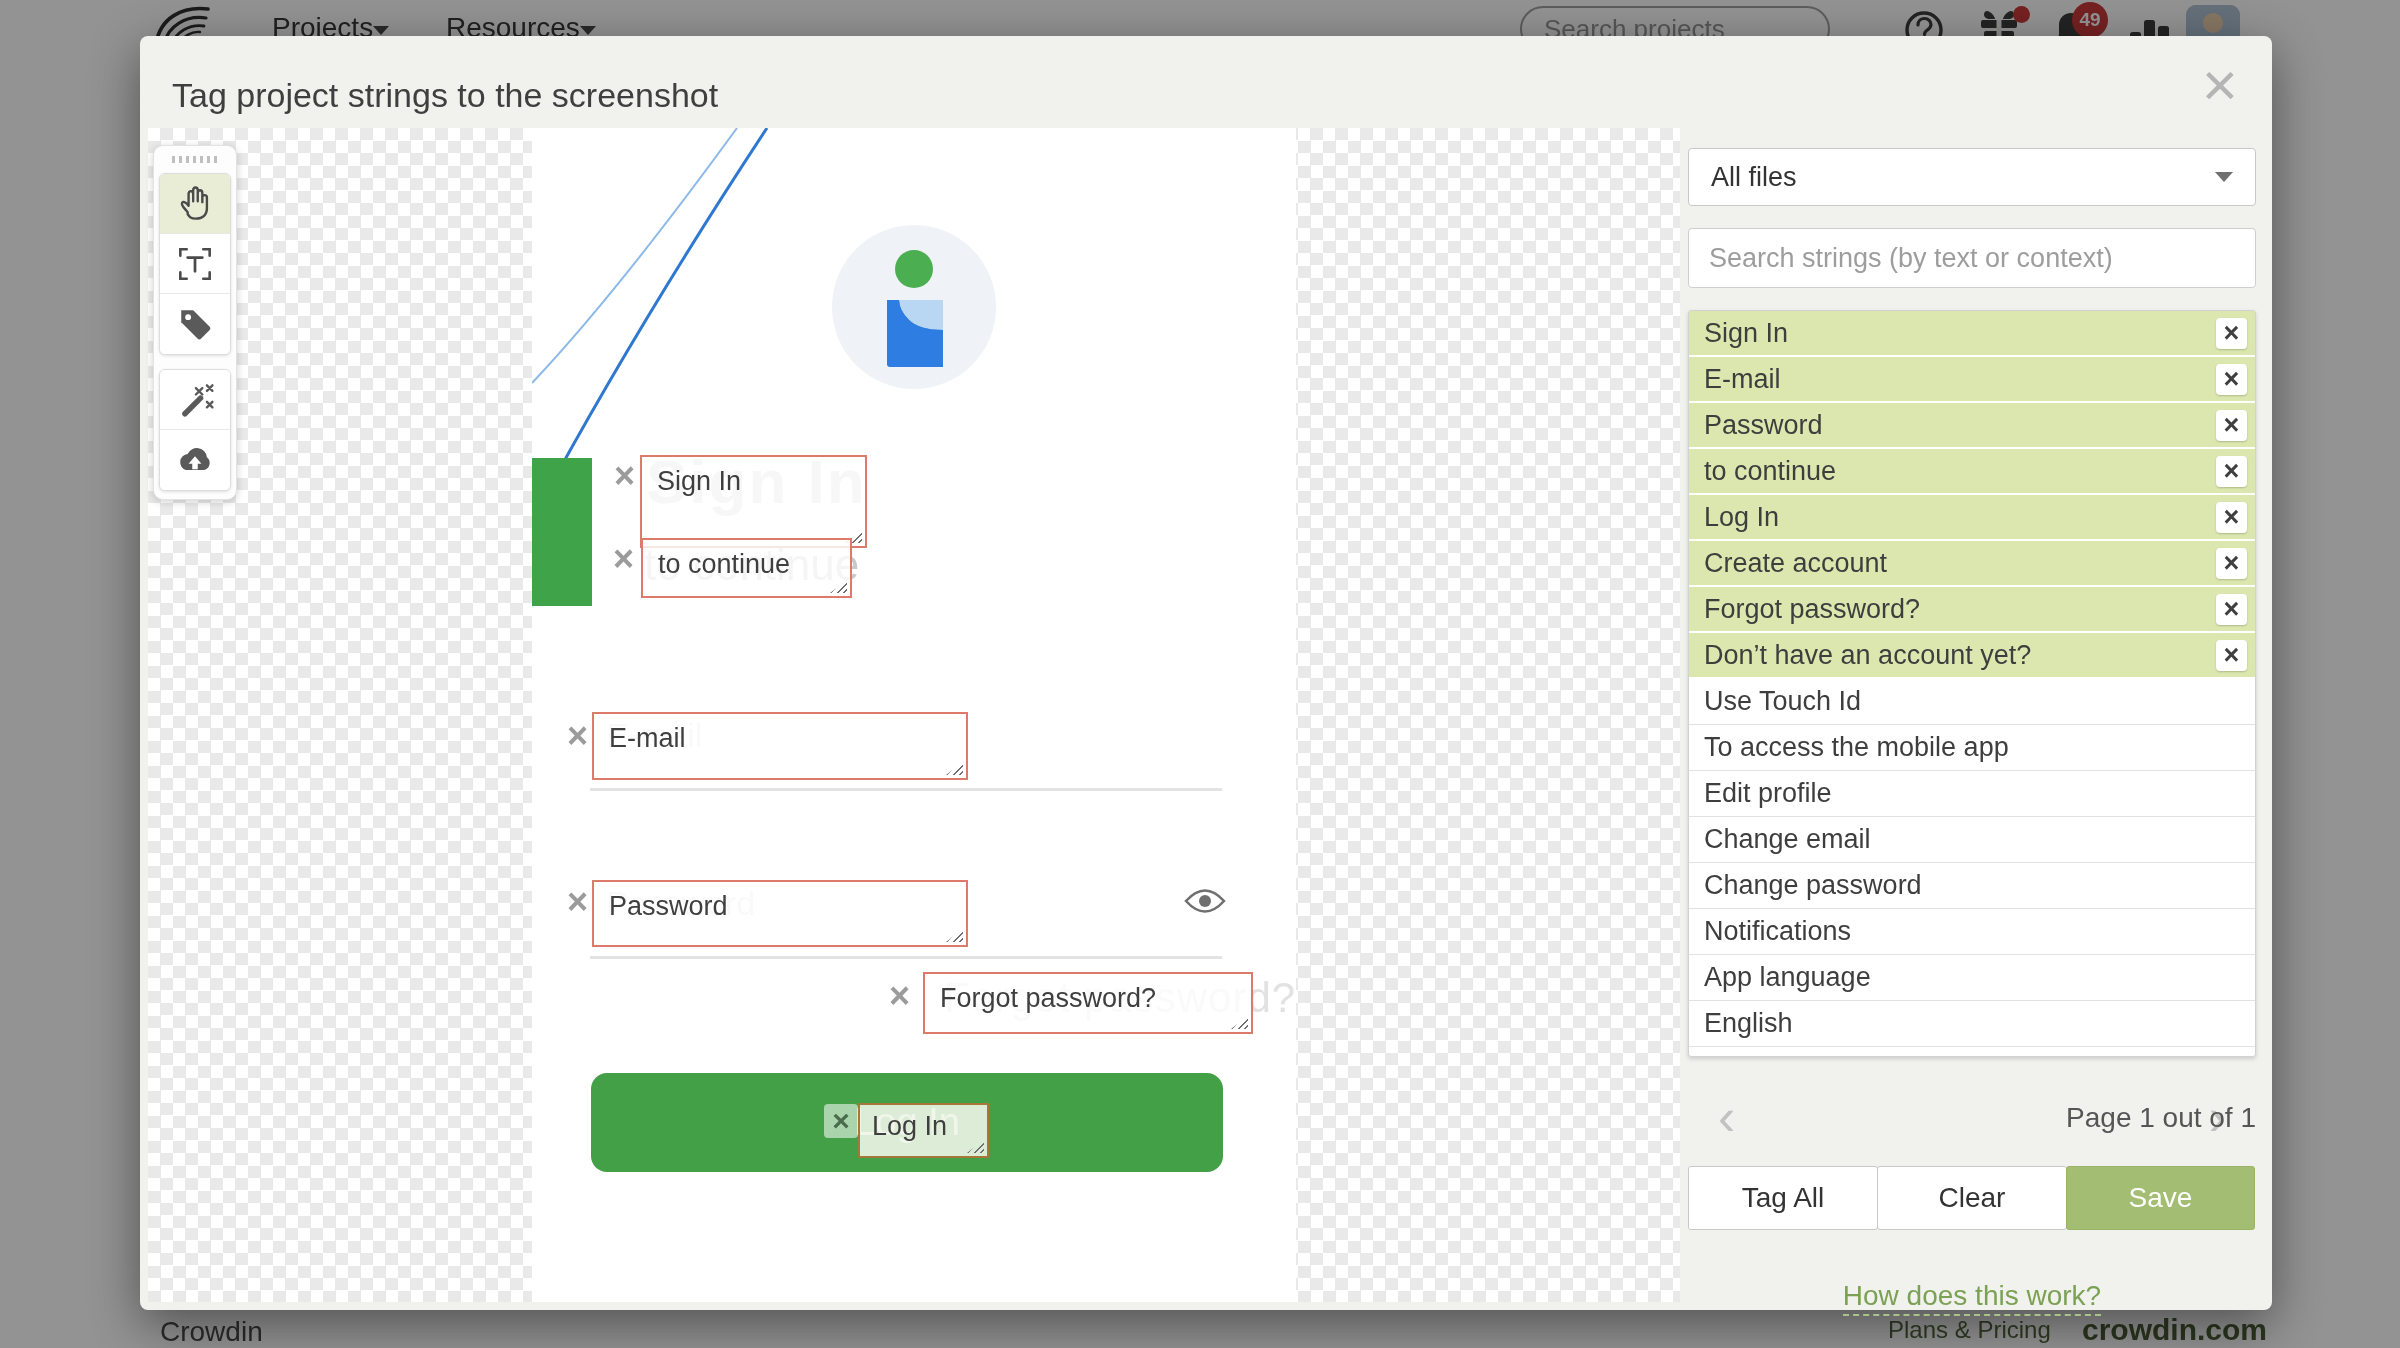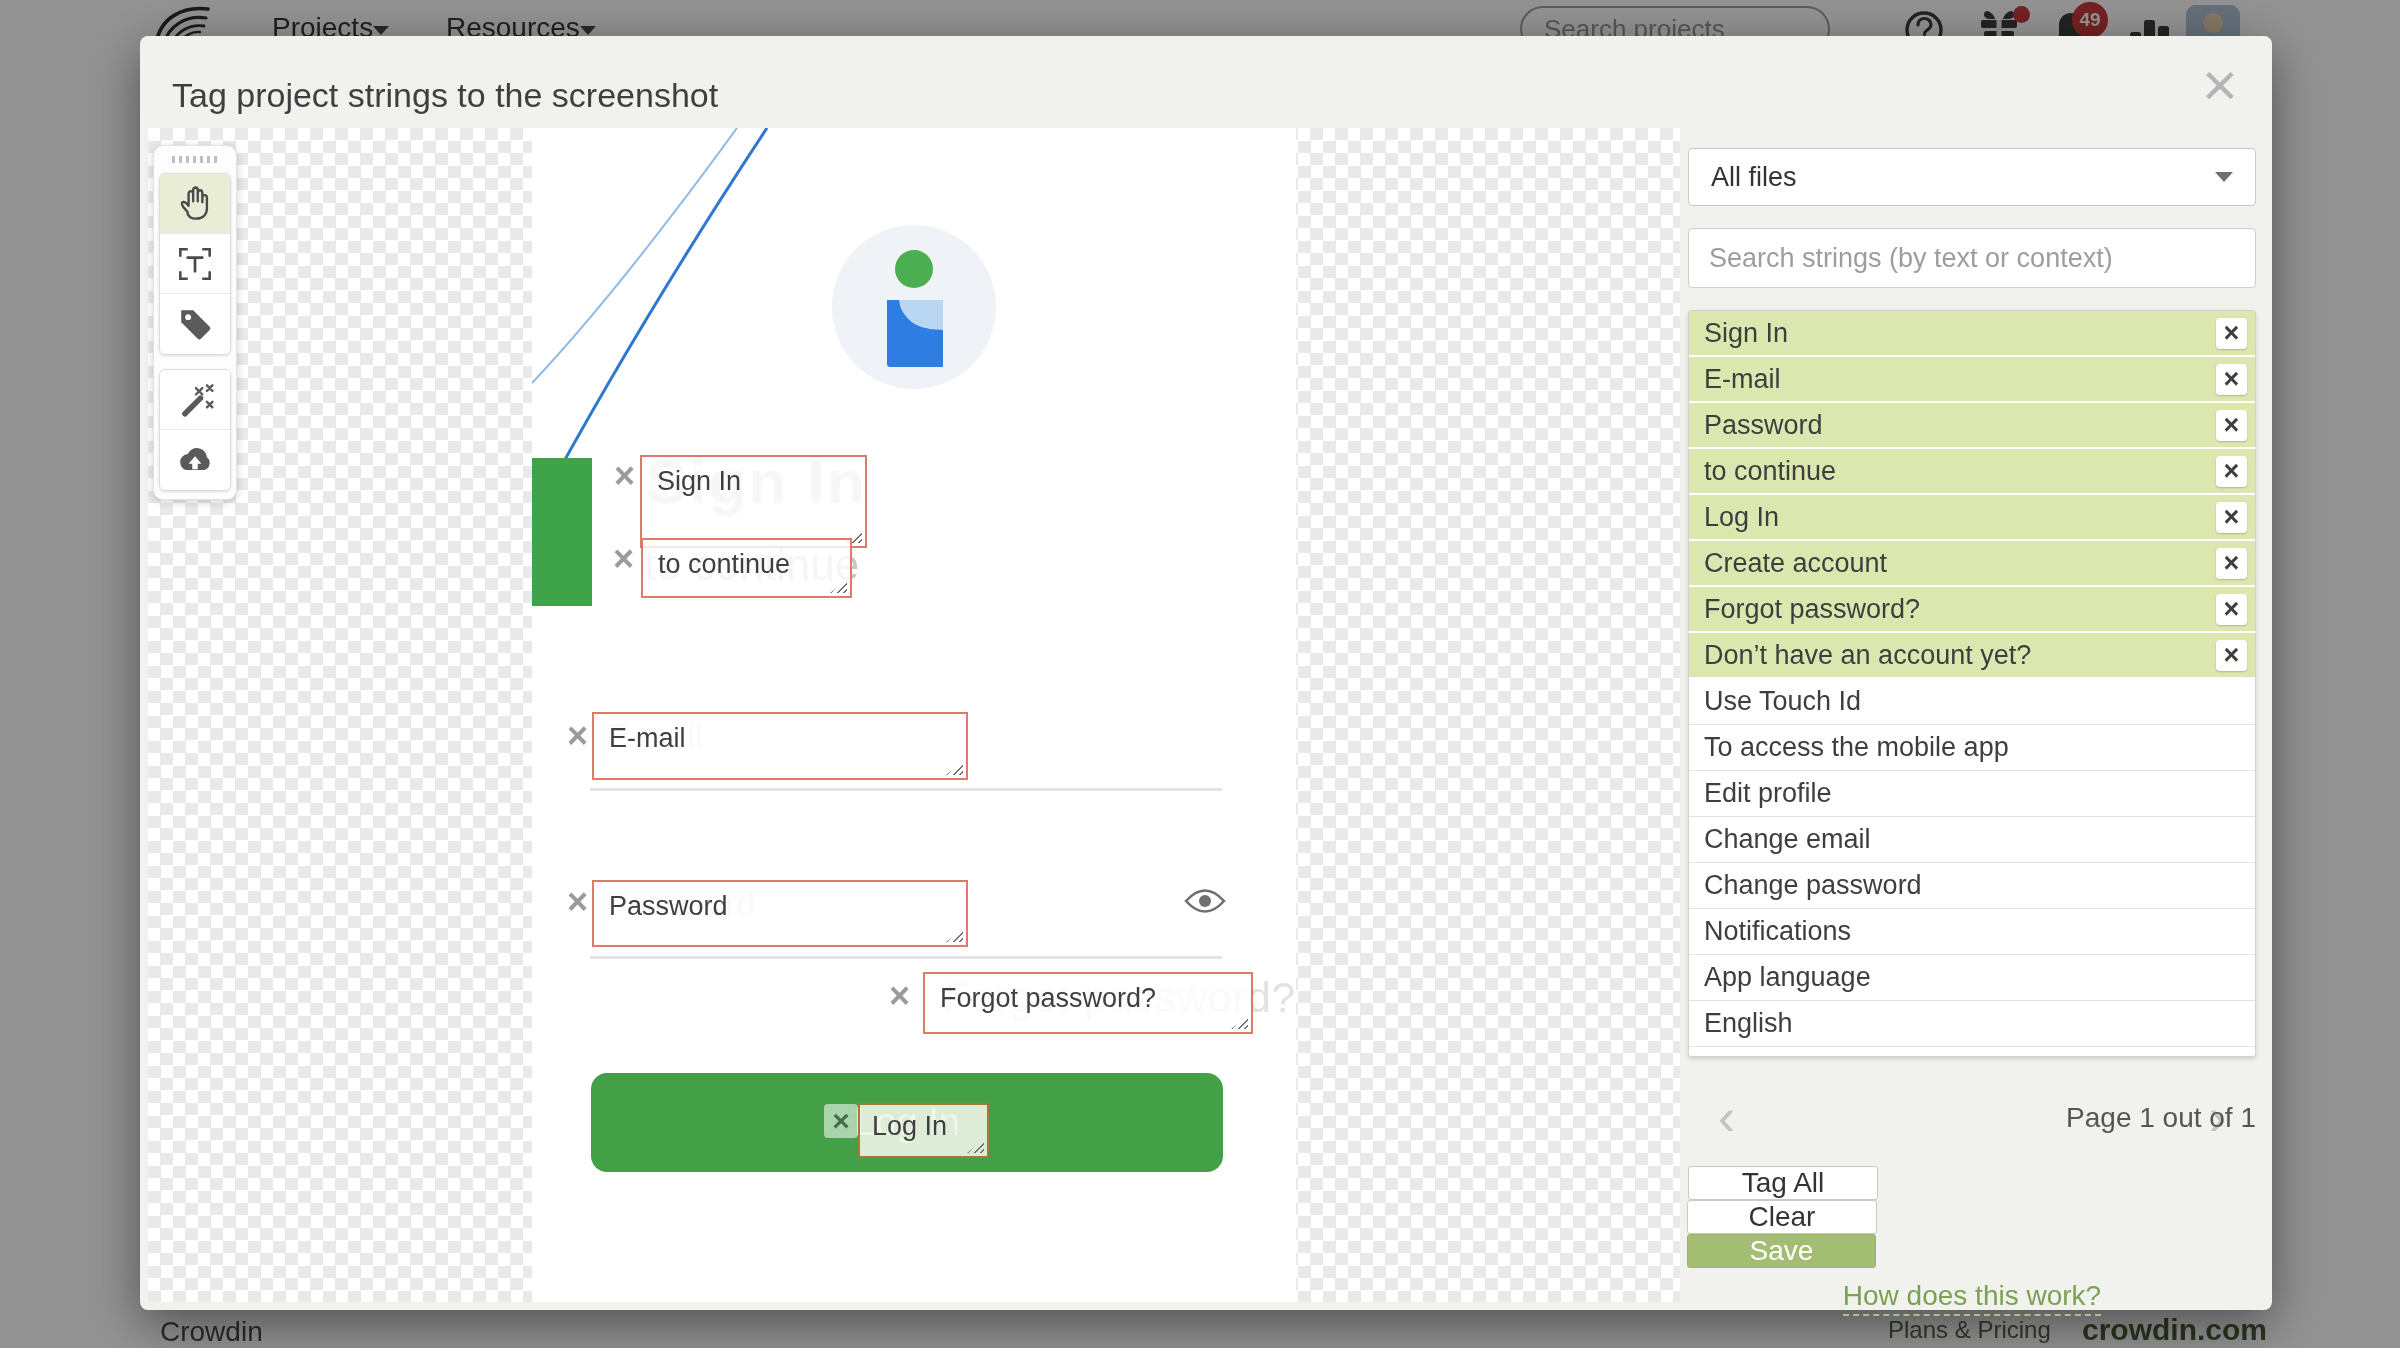--- a/index.html
+++ b/index.html
@@ -94,21 +94,21 @@
   .string-list { position:absolute; left:0; top:182px; width:568px; background:#fff; border:1px solid #d2d2d2; border-radius:3px; box-shadow:0 2px 4px rgba(0,0,0,0.15); padding-bottom:9px; }
   .string-row { height:46px; display:flex; align-items:center; padding-left:15px; font-size:27px; color:#3e3e3e; border-bottom:1px solid #e2e2e2; background:#fff; cursor:pointer; }
   .string-row.tagged { background:#dbe7ae; border-bottom:2px solid #fff; }
   .string-row .string-x { display:none; }
   .string-row.tagged .string-x { display:flex; margin-left:auto; margin-right:8px; width:31px; height:31px; background:#fff; border-radius:4px; align-items:center; justify-content:center; font-size:27px; font-weight:bold; color:#3f3f3f; box-shadow:0 1px 2px rgba(0,0,0,0.2); cursor:pointer; }
   .pager { position:absolute; left:0; top:962px; width:568px; height:56px; display:flex; align-items:center; }
   .pg-arrow { font-size:52px; line-height:0.8; color:#c2c2c2; cursor:pointer; }
   .pg-arrow.prev { margin-left:30px; }
   .pg-arrow.next { margin-left:auto; margin-right:30px; }
   .pg-label { position:absolute; left:0; right:0; text-align:right; font-size:28px; color:#555; }
-  .actions { position:absolute; left:0; top:1038px; width:568px; height:76px; display:flex;flex-direction:column; }
+  .actions { position:absolute; left:0; top:1038px; width:568px; height:76px; display:flex; }
   .btn { height:64px; background:#fff; border:1px solid #c9c9c9; border-radius:3px; font-size:28px; color:#333; display:flex; align-items:center; justify-content:center; cursor:pointer; }
   .btn-tagall { width:190px; }
   .btn-clear  { width:190px; margin-left:-1px; }
   .btn-save   { width:189px; margin-left:-1px; background:#a3be73; border-color:#99b467; color:#fff; }
   .help-link { position:absolute; left:0; top:1152px; width:568px; text-align:center; font-size:28px; color:#7ba154; cursor:pointer; }
   .help-link span { border-bottom:2px dashed #a9c287; padding-bottom:3px; }
 </style>
 </head>
 <body>
 

